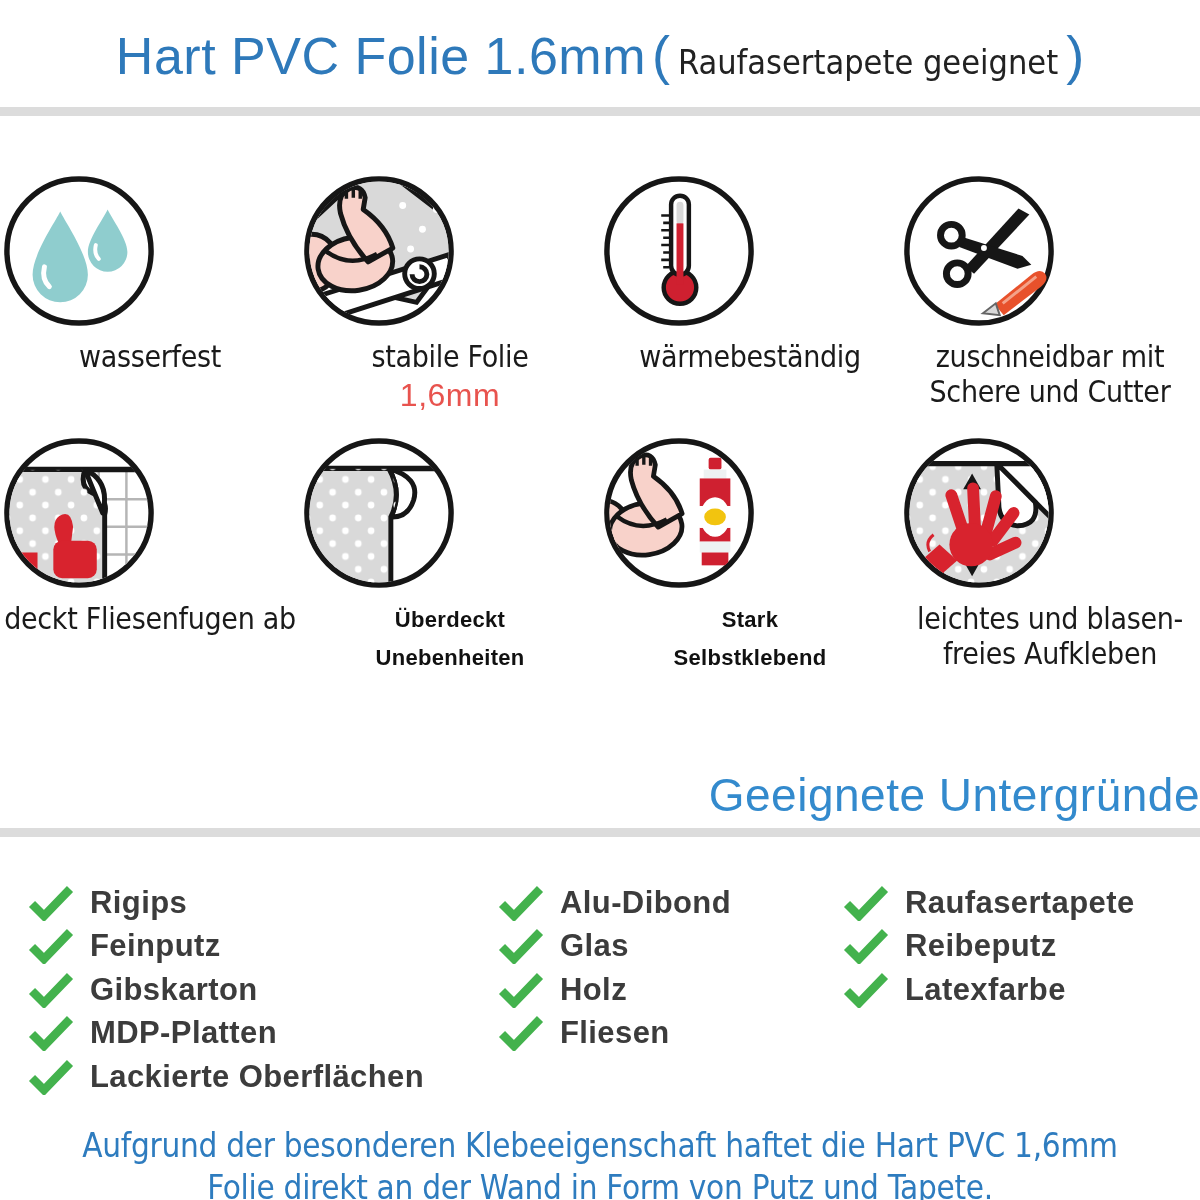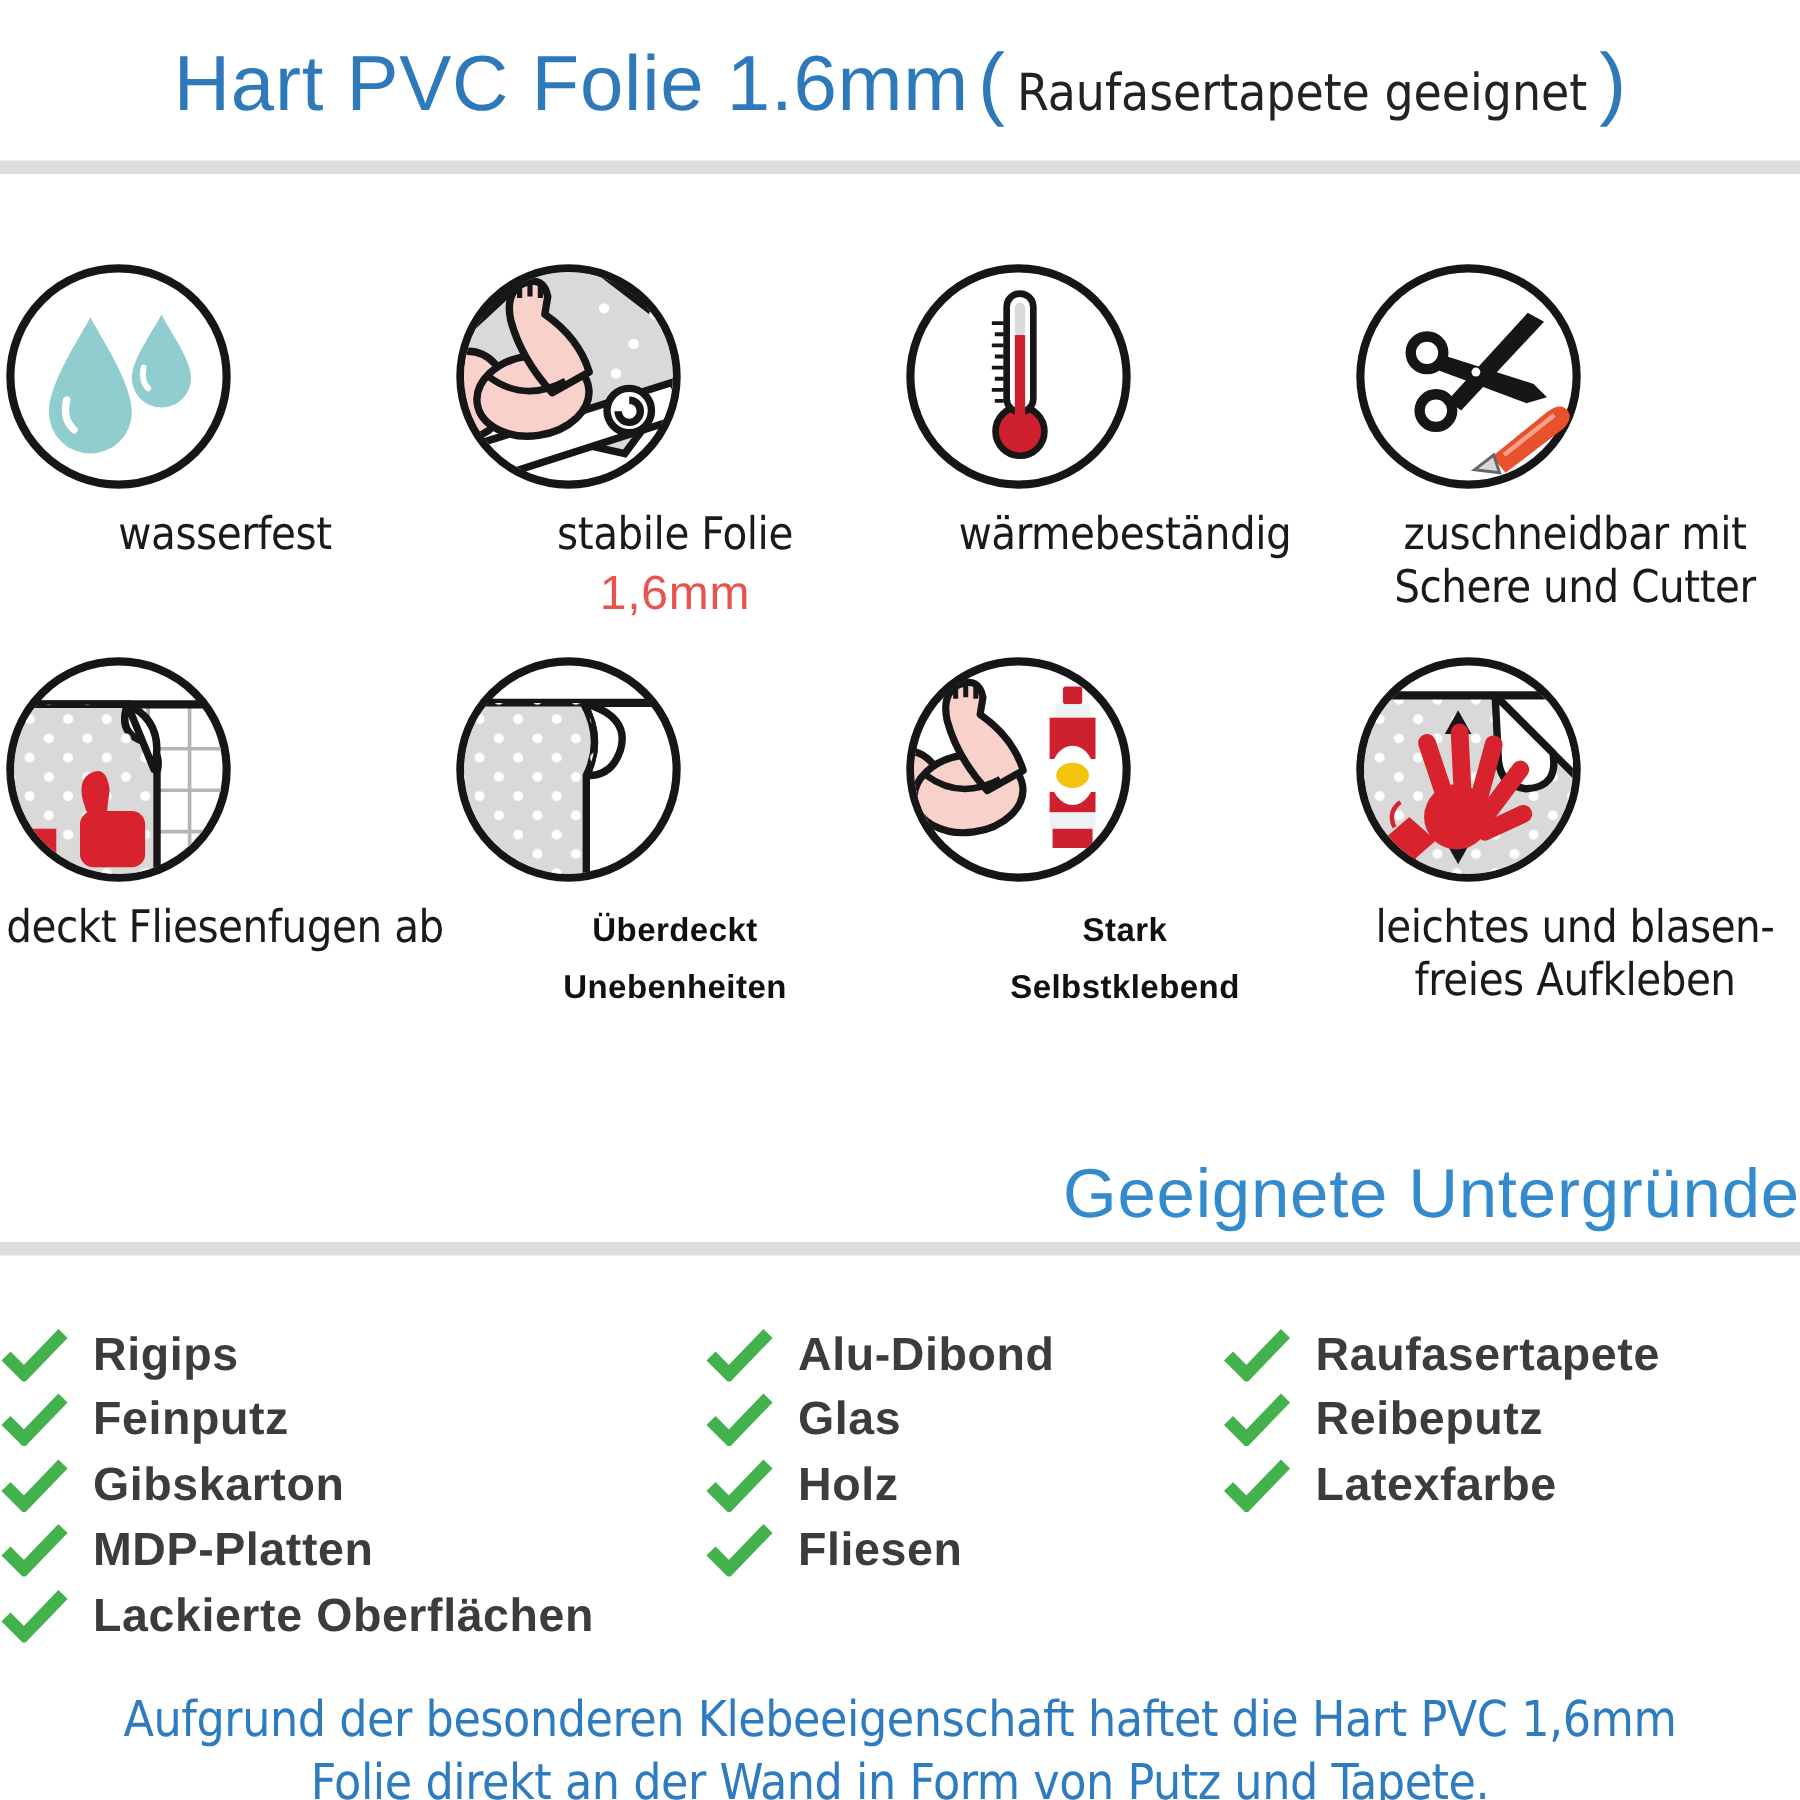--- a/index.html
+++ b/index.html
@@ -28,21 +28,21 @@
   .cell{display:flex;flex-direction:column;text-align:center;}
   .icon-wrap{width:158px;height:158px;flex:none;}
   .f-label{margin-top:9px;font-size:30px;font-weight:500;color:var(--text-dark);line-height:35px;}
   .f-label.geo{font-family:"Liberation Sans",sans-serif;font-stretch:normal;font-weight:700;
                font-size:22px;line-height:38px;letter-spacing:.3px;color:#111;}
   .f-sub{margin-top:3px;font-size:32px;font-weight:500;color:var(--red-accent);letter-spacing:.5px;}
 
   
   .s-heading{margin-top:74px;text-align:right;font-size:46px;font-weight:500;
              color:var(--heading-blue);letter-spacing:.5px;line-height:50px;}
-  .surfaces{display:flex;margin-top:44px;}
+  .surfaces{display:flex;padding-left:28px;margin-top:44px;}
   .scol{display:flex;flex-direction:column;}
   .scol1{width:470px;}.scol2{width:345px;}.scol3{flex:1;}
   .check-row{display:flex;align-items:center;height:43.5px;}
   .check{width:46px;height:36px;margin-right:16px;flex:none;}
   .check-label{font-size:31px;font-weight:600;color:var(--list-text);letter-spacing:.4px;white-space:nowrap;}
 
   
   .footer{margin-top:26px;text-align:center;color:var(--footer-blue);
           font-size:33px;line-height:42px;font-weight:400;}
 </style>

